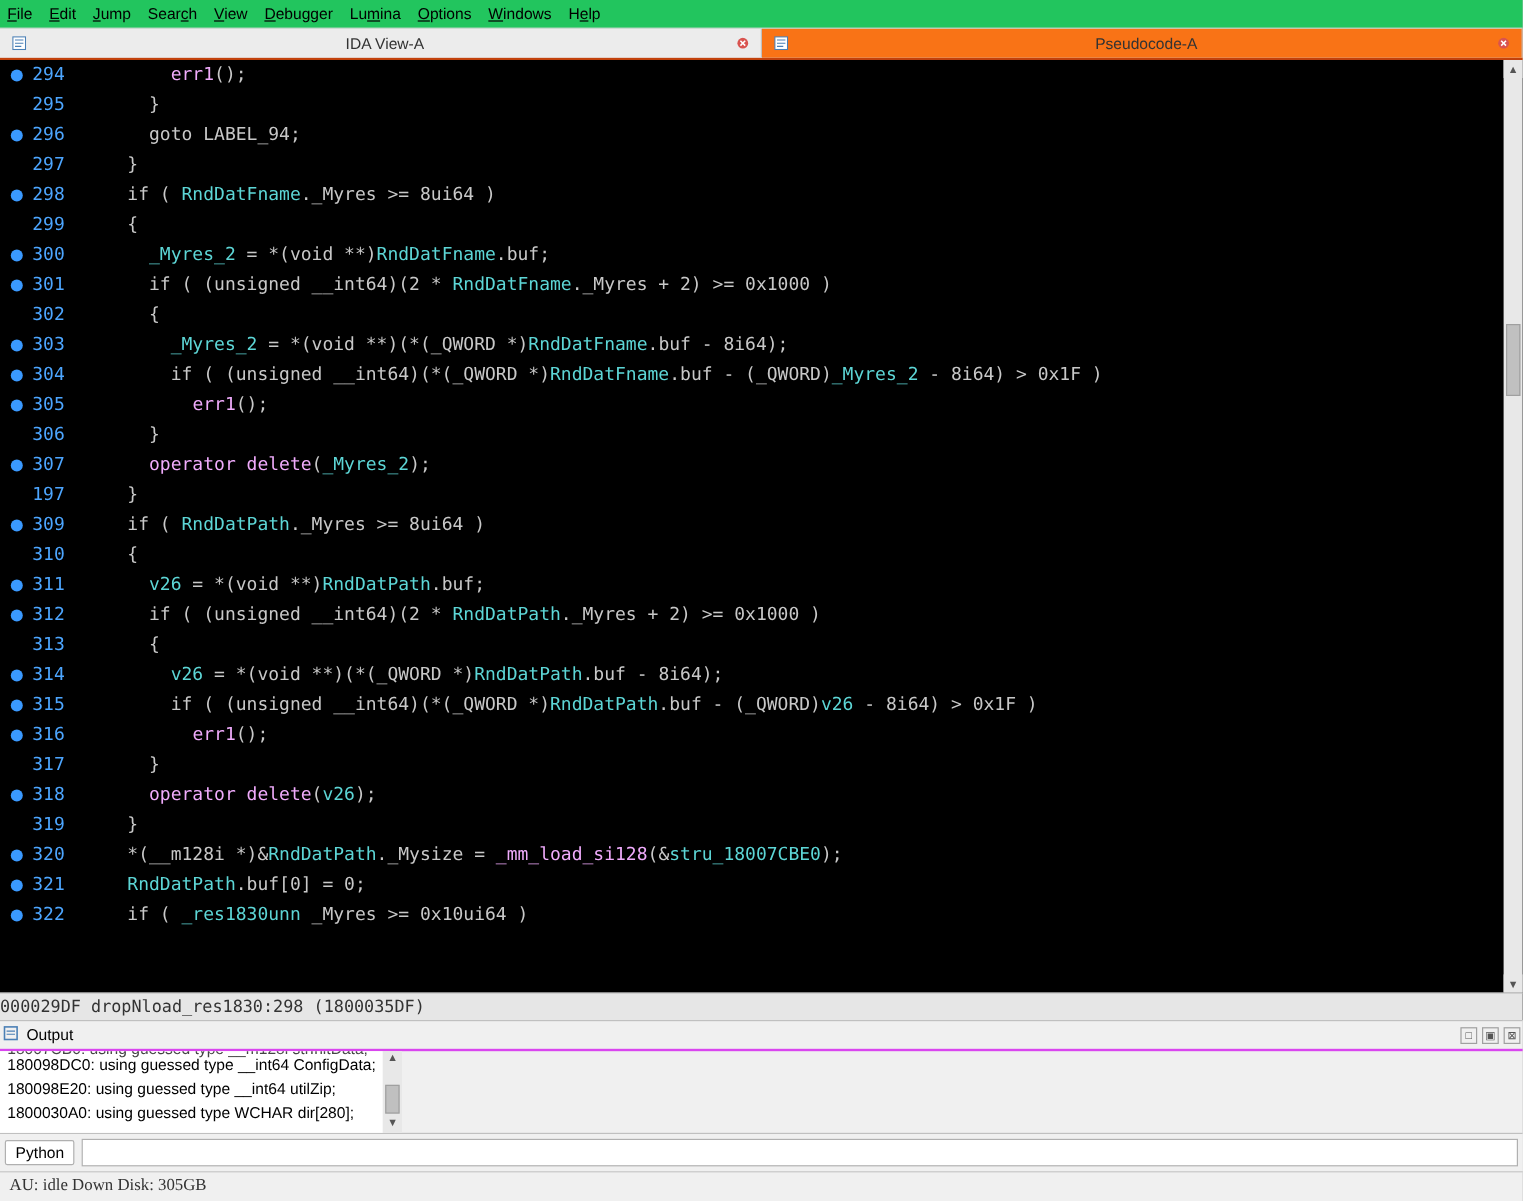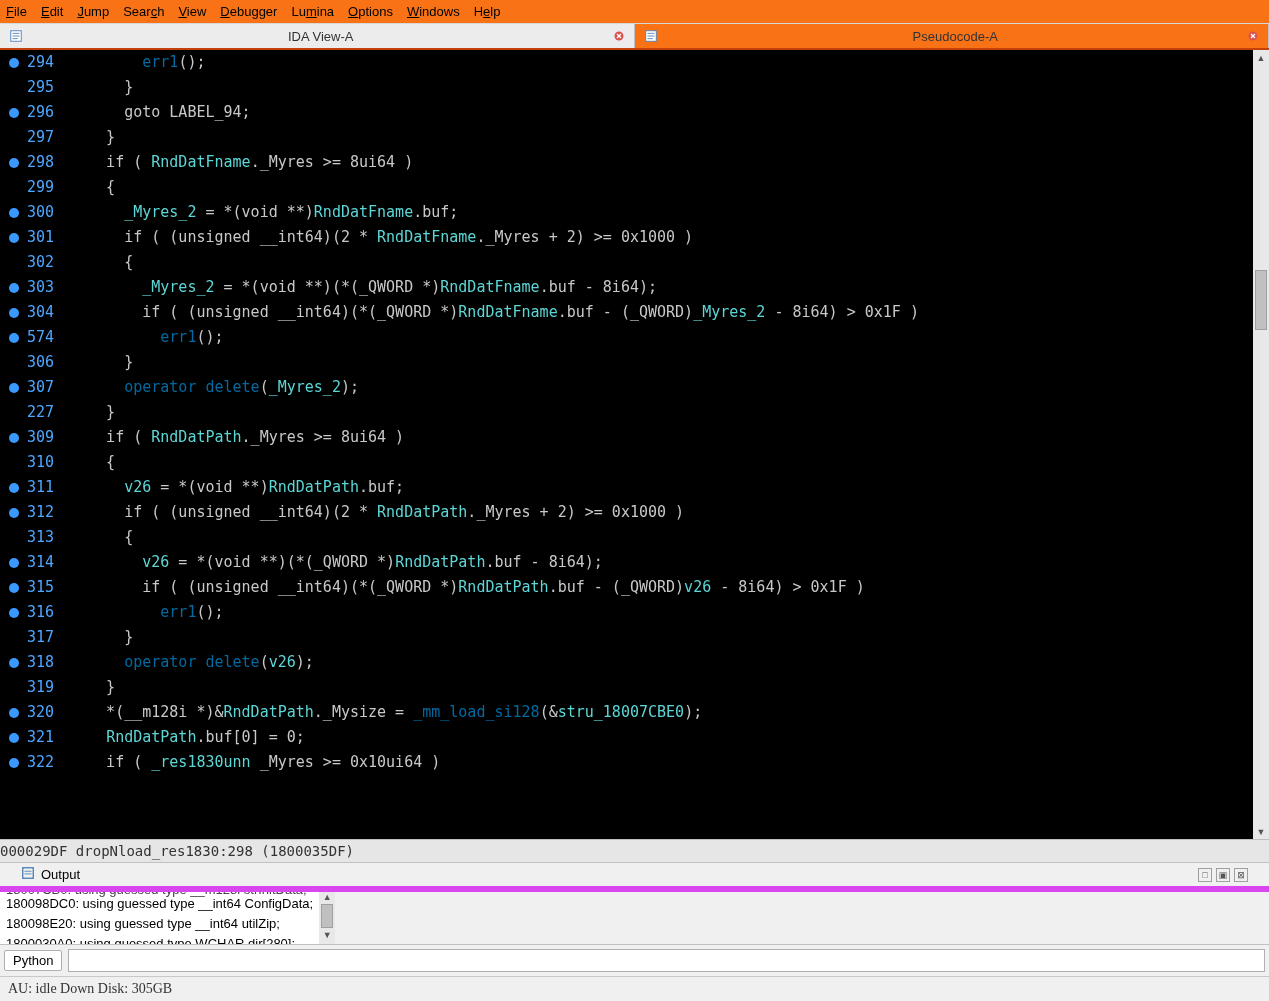--- a/index.html
+++ b/index.html
@@ -1,46 +1,46 @@
 <!DOCTYPE html>
 <html><head>
 <meta charset="utf-8">
 <style>
 * { margin: 0; padding: 0; box-sizing: border-box; }
 body { font-family: -apple-system, "Segoe UI", Arial, sans-serif; font-size: 13px; width: 1269px; height: 1001px; background: #f0f0f0; display: flex; flex-direction: column; overflow: hidden; }
-.menubar { background: #f97316; padding: 4px 6px; display: flex; gap: 14px; border-bottom: 1px solid #d8d8d8; }
+.menubar { background: #22c55e; padding: 4px 6px; display: flex; gap: 14px; border-bottom: 1px solid #d8d8d8; }
 .menubar span { cursor: default; }
 .menubar u { text-decoration: underline; }
 .tabbar { display: flex; background: #e8e8e8; border-bottom: 2px solid #c2410c; height: 26px; }
 .tab { flex: 1; display: flex; align-items: center; padding: 0 8px; border-right: 1px solid #c0c0c0; background: #f97316; position: relative; }
 .tab.inactive { background: #ececec; }
 .tab-icon { width: 16px; height: 16px; margin-right: 6px; display:inline-flex; align-items:center; justify-content:center; }
 .tab-icon svg { width: 14px; height: 14px; }
 .tab-label { flex: 1; text-align: center; color: #333; }
 .tab-close { width: 14px; height: 14px; display:inline-flex; align-items:center; justify-content:center; }
 .tab-close svg { width: 10px; height: 10px; }
 .code-area { flex: 1; display: flex; flex-direction: column; background: #000; min-height: 0; }
 .code-scroll { flex: 1; display: flex; overflow: hidden; position: relative; }
 .gutter { background: #000; color: #4da6ff; font-family: "DejaVu Sans Mono", Consolas, monospace; font-size: 15px; line-height: 25px; text-align: center; padding-right: 6px; width: 60px; user-select: none; }
 .gutter .ln { display:flex; align-items:center; justify-content:flex-end; height:25px; }
 .gutter .dot { width: 10px; height: 10px; border-radius: 50%; background: #3a99ff; margin-right: 8px; display:inline-block; }
 .gutter .nodot { width: 10px; height: 10px; margin-right:8px; display:inline-block; }
 .code { flex:1; background: #000; color: #c8c8c8; font-family: "DejaVu Sans Mono", Consolas, monospace; font-size: 15px; line-height: 25px; white-space: pre; padding-left: 10px; overflow:hidden; }
 .code .id { color: #5dd6d6; }
-.code .fn { color: #0369a1; }
+.code .fn { color: #f0abfc; }
 .scrollbar-v { width: 16px; background: #e8e8e8; position: relative; }
 .scrollbar-v .thumb { position:absolute; left:2px; right:2px; background:#c0c0c0; border:1px solid #a0a0a0; }
 .scrollbar-v .arrow { position:absolute; left:0; right:0; height:15px; background:#e8e8e8; display:flex; align-items:center; justify-content:center; font-size:9px; color:#555; }
 .nav-strip { background: #e6e6e6; color: #333; font-family: "DejaVu Sans Mono", monospace; font-size: 14px; padding: 3px 0; border-top: 1px solid #c0c0c0; }
 .output-panel { background: #f0f0f0; border-top: 1px solid #c0c0c0; display:flex; flex-direction:column; }
-.output-header { display:flex; align-items:center; padding: 3px 21px; border-bottom: 6px solid #d946ef; }
+.output-header { display:flex; align-items:center; padding: 3px 2px; border-bottom: 2px solid #d946ef; }
 .output-header .title { flex:1; display:flex; align-items:center; gap:6px; }
 .output-header .ctrls { display:flex; gap:4px; }
 .output-header .ctrl { width:14px; height:14px; border:1px solid #a0a0a0; display:inline-flex; align-items:center; justify-content:center; font-size:9px; color:#555; background:#f0f0f0; }
-.output-body { background: #fff; height: 52px; overflow:hidden; padding: 2px 6px; font-size:13px; position:relative; }
+.output-body { background: #fff; height: 68px; overflow:hidden; padding: 2px 6px; font-size:13px; position:relative; }
 .output-body .line { white-space: nowrap; line-height: 20px; }
 .output-body .cut { position:absolute; top:-12px; left:6px; color:#444; }
 .output-sb { width:16px; background:#e8e8e8; }
 .output-row { display:flex; }
 .input-row { display:flex; border-top:1px solid #c0c0c0; background:#f0f0f0; padding:4px; gap:6px; align-items:center; }
 .input-row .lang { border:1px solid #b0b0b0; background:#fff; padding:2px 8px; border-radius:2px; }
 .input-row input { flex:1; border:1px solid #b0b0b0; padding:3px 6px; background:#fff; font-family:inherit; font-size:13px; }
 .statusbar { background:#f0f0f0; border-top:1px solid #c8c8c8; padding:4px 8px; font-family: Liberation Serif, serif; font-size:14px; color:#333; }
 </style>
 </head>
@@ -140,33 +140,33 @@
         <div class="ln">
           <span class="dot"></span>
           <span>303</span>
         </div>
         <div class="ln">
           <span class="dot"></span>
           <span>304</span>
         </div>
         <div class="ln">
           <span class="dot"></span>
-          <span>574</span>
+          <span>305</span>
         </div>
         <div class="ln">
           <span class="nodot"></span>
           <span>306</span>
         </div>
         <div class="ln">
           <span class="dot"></span>
           <span>307</span>
         </div>
         <div class="ln">
           <span class="nodot"></span>
-          <span>227</span>
+          <span>197</span>
         </div>
         <div class="ln">
           <span class="dot"></span>
           <span>309</span>
         </div>
         <div class="ln">
           <span class="nodot"></span>
           <span>310</span>
         </div>
         <div class="ln">

